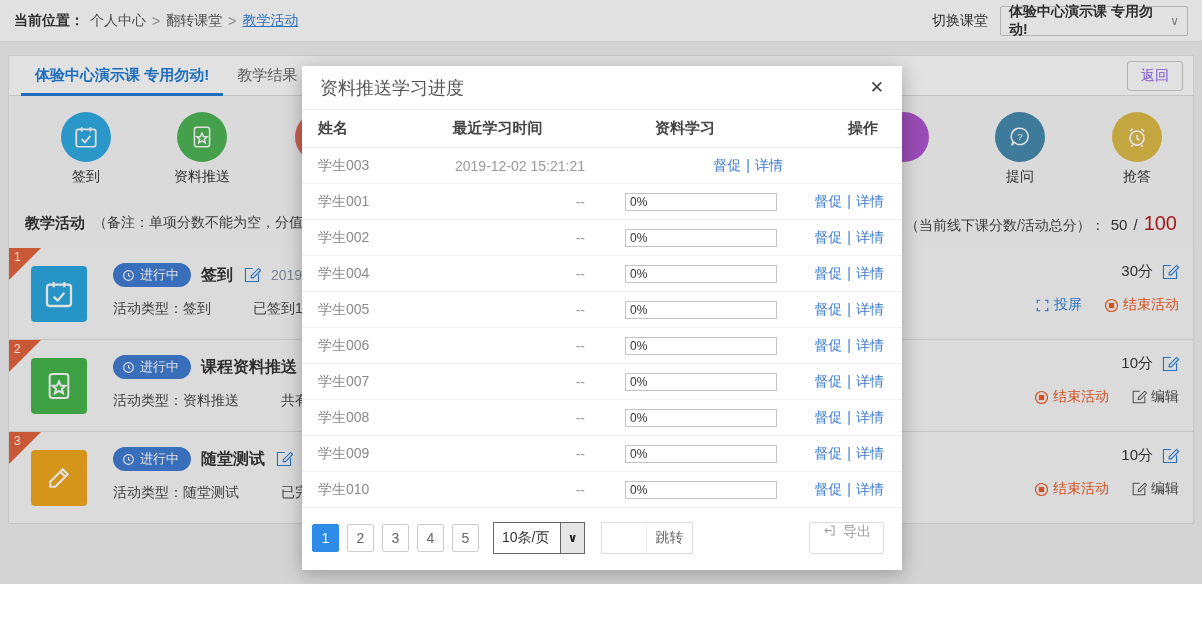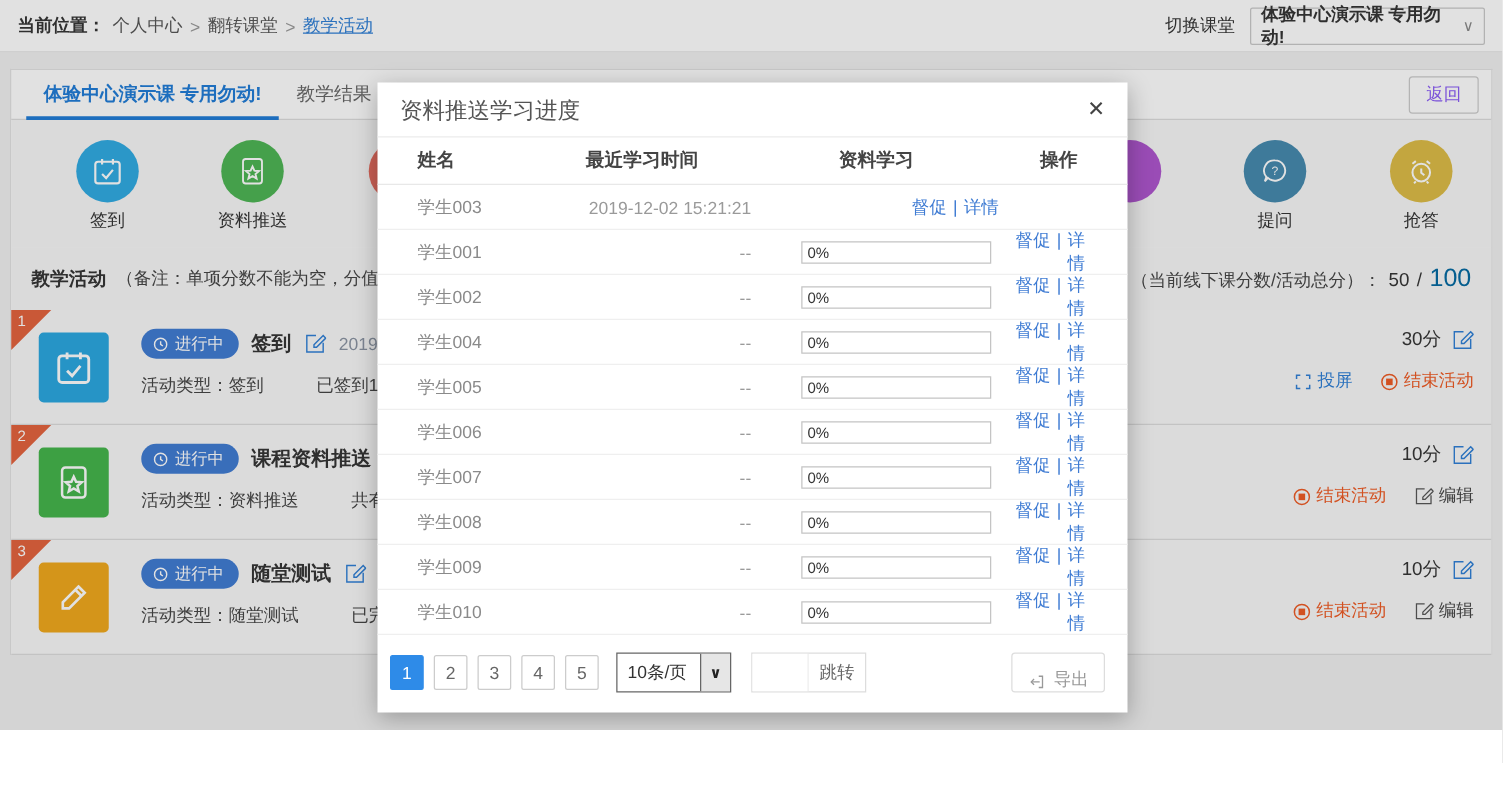--- a/index.html
+++ b/index.html
@@ -37,21 +37,21 @@
   .act-icon .cap { margin-top:6px; font-size:14px; color:#333; }
 
   .section-row { height:50px; display:flex; align-items:center; justify-content:space-between; padding:0 16px; background:#f7f7f7; }
   .section-row .left { display:flex; align-items:center; gap:8px; white-space:nowrap; overflow:hidden; }
   .section-row .t { font-size:15px; font-weight:bold; color:#333; }
   .section-row .note { font-size:14px; color:#444; }
   .score-wrap { display:flex; align-items:baseline; gap:6px; white-space:nowrap; }
   .score-wrap .lbl { font-size:14px; color:#444; }
   .score-cur { font-size:15px; color:#333; }
   .score-div { font-size:15px; color:#333; }
-  .score-total { font-size:20px; color:#0369a1;text-align:right; }
+  .score-total { font-size:20px; color:#b91c1c;text-align:right; }
 
   .activity-list { background:#f9f9f9; }
   .act-row { position:relative; height:92px; border-bottom:1px solid #ddd; }
   .fold { position:absolute; left:0; top:0; width:0; height:0; border-top:32px solid #e4623c; border-right:32px solid transparent; }
   .fold-num { position:absolute; left:5px; top:2px; color:#fff; font-size:12px; }
   .sq-icon { position:absolute; left:22px; top:18px; width:56px; height:56px; border-radius:4px; display:flex; align-items:center; justify-content:center; }
   .act-body { margin-left:104px; padding-top:15px; }
   .line1 { display:flex; align-items:center; gap:10px; }
   .pill { display:inline-flex; align-items:center; gap:5px; background:#3e7bd3; color:#fff; font-size:13px; border-radius:13px; padding:3px 12px 3px 9px; }
   .act-title { font-size:16px; font-weight:bold; color:#333; }
@@ -66,21 +66,21 @@
   .op.red { color:#ee5a23; }
   .op.dark { color:#444; }
   .iconbtn { display:inline-flex; cursor:pointer; }
 
   
   .overlay { position:absolute; inset:0; background:rgba(25,25,25,0.13); z-index:50; }
   .modal { position:absolute; left:302px; top:66px; width:600px; height:504px; background:#fff; z-index:100; box-shadow:0 4px 18px rgba(0,0,0,0.28); }
   .m-header { height:44px; display:flex; align-items:center; justify-content:space-between; padding:0 18px; border-bottom:1px solid #ececec; }
   .m-title { font-size:18px; color:#555; }
   .m-close { font-size:17px; color:#444; cursor:pointer; line-height:1; }
-  .m-thead, .m-row { display:grid; grid-template-columns:92px 175px 200px 1fr; align-items:center; padding:0 32px; }
+  .m-thead, .m-row { display:grid; grid-template-columns:92px 175px 200px 1fr; align-items:center; padding:0 16px; }
   .m-thead { height:38px; border-bottom:1px solid #e8e8e8; font-weight:bold; font-size:15px; color:#444; }
   .m-thead .c2 { text-align:center; }
   .m-thead .c3 { text-align:center; }
   .m-thead .c4 { text-align:right; padding-right:8px; }
   .m-row { height:36px; border-bottom:1px solid #efefef; }
   .m-row .c1 { font-size:14px; color:#8a8a8a; }
   .m-row .c2 { text-align:right; font-size:14px; color:#9a9a9a; }
   .bar { position:relative; width:152px; height:18px; border:1px solid #c4c4c4; margin-left:40px; background:#fff; }
   .bar .fill { position:absolute; left:0; top:0; bottom:0; background:#6fb3e8; }
   .bar .pct { position:relative; display:block; font-size:12px; line-height:16px; padding-left:4px; color:#333; }
@@ -90,21 +90,21 @@
   .m-pagination { height:60px; display:flex; align-items:center; padding:0 10px; gap:8px; }
   .pg-btn { width:27px; height:28px; border:1px solid #ccc; border-radius:2px; background:#fff; color:#666; font-size:14px; display:flex; align-items:center; justify-content:center; cursor:pointer; }
   .pg-btn.active { background:#2e8be8; border-color:#2e8be8; color:#fff; }
   .pg-select { margin-left:6px; width:92px; height:32px; border:1px solid #666; display:flex; align-items:center; cursor:pointer; background:#fff; }
   .pg-select .val { flex:1; padding-left:8px; font-size:14px; color:#333; }
   .pg-select .arrow { width:24px; height:100%; border-left:1px solid #666; background:#e6e6e6; display:flex; align-items:center; justify-content:center; font-size:12px; font-weight:bold; color:#222; }
   .pg-jump { margin-left:8px; width:92px; height:32px; border:1px solid #ddd; display:flex; align-items:stretch; background:#fff; }
   .pg-jump input { flex:1; width:40px; border:none; outline:none; font-size:14px; padding:0 4px; }
   .pg-jump .go { width:46px; display:flex; align-items:center; justify-content:center; border-left:1px solid #eee; color:#666; font-size:14px; cursor:pointer; }
   .spacer { flex:1; }
-  .export-btn { margin-right:8px; height:32px; padding:0 12px; border:1px solid #ddd; border-radius:3px; background:#fff; color:#999; font-size:14px; display:inline-flex; align-items:flex-end; gap:6px; cursor:pointer; font-family:inherit; }
+  .export-btn { margin-right:8px; height:32px; padding:0 12px; border:1px solid #ddd; border-radius:3px; background:#fff; color:#999; font-size:14px; display:inline-flex; align-items:flex-start; gap:6px; cursor:pointer; font-family:inherit; }
 </style>
 </head>
 <body>
 
 <div class="screen">
 
   <div class="topbar">
     <div class="crumbs">
       <span class="loc">当前位置：</span>
       <span>个人中心</span>

